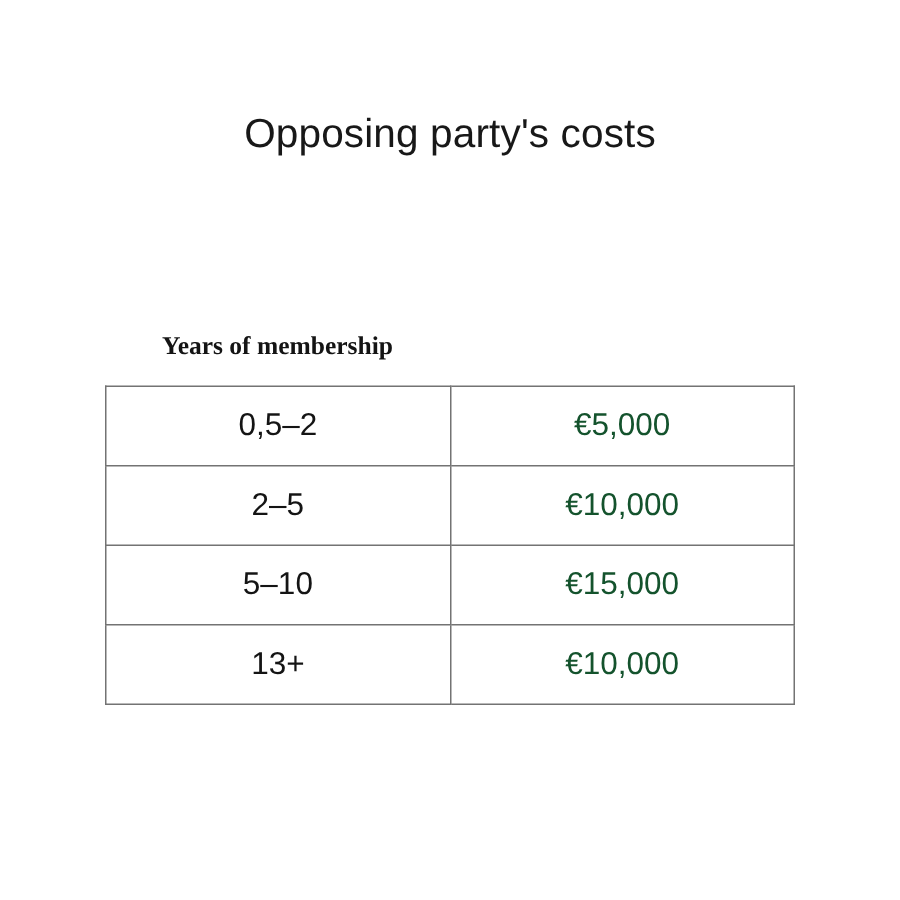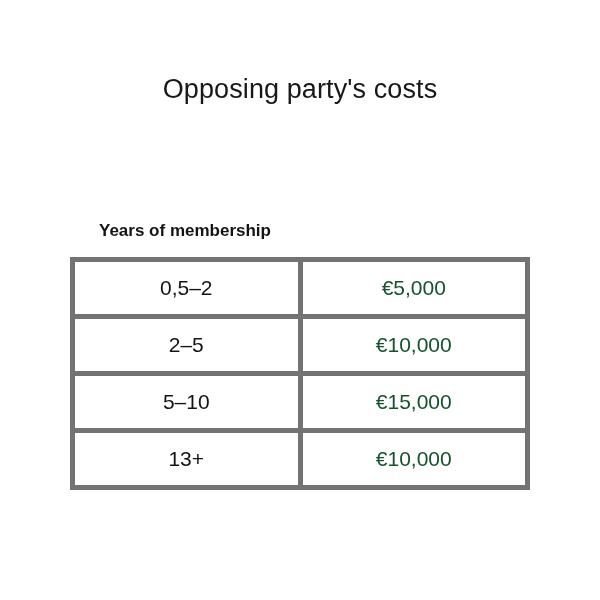--- a/index.html
+++ b/index.html
@@ -39,41 +39,42 @@
     position: absolute;
     left: 70px;
     top: 205px;
     width: 460px;
   }
   .head-row {
     display: flex;
     width: 460px;
     height: 52px;
     align-items: center;
+    font-family: Liberation Serif, serif;
   }
   .head-cell {
     font-size: 17px;
     font-weight: bold;
     text-align: center;
   }
   .head-cell.years {
     width: 230px;
     color: #141414;
   }
   .head-cell.assist {
     width: 230px;
     color: #fa5d6e;
   }
   table.data {
     border-collapse: collapse;
     width: 460px;
     table-layout: fixed;
   }
   table.data td {
-    border: 5px solid #737373;
+    border: 1px solid #737373;
     height: 52px;
     text-align: center;
     vertical-align: middle;
     font-size: 21px;
     font-weight: 400;
     padding: 0;
   }
   table.data td.years {
     color: #141414;
   }

